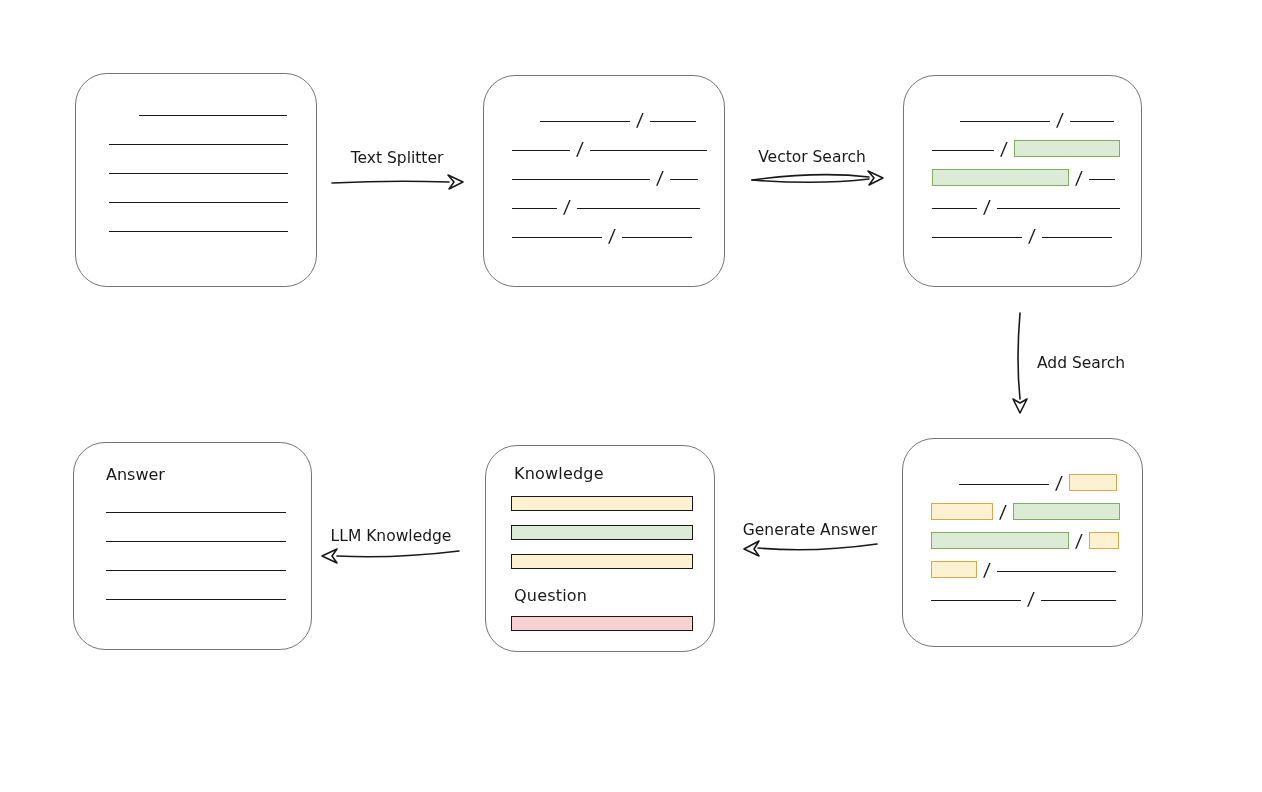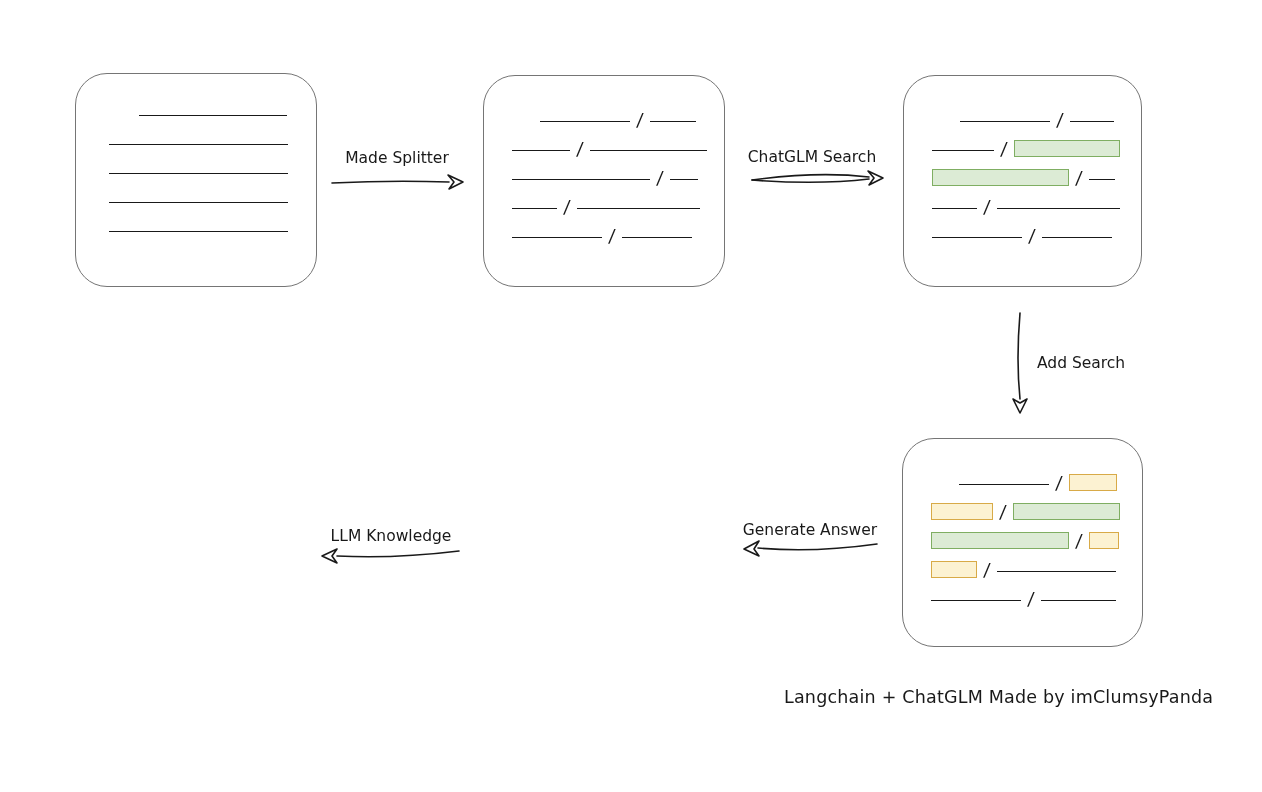--- a/index.html
+++ b/index.html
@@ -165,41 +165,71 @@
           <span class="seg-line" style="width: 119px;"></span>
         </div>
         <div class="seg-row">
           <span class="seg-line" style="width: 90px;"></span>
           <span class="seg-slash">/</span>
           <span class="seg-line" style="width: 75px;"></span>
         </div>
       </div>
   </div>
 
-
+  <div class="box" style="left:485px;top:445px;width:230px;height:207px;">
+    <div class="prompt-inner">
+      <div class="inner-label">Knowledge</div>
+      <div class="bars">
+          <div class="bar chunk-yellow"></div>
+          <div class="bar chunk-green"></div>
+          <div class="bar chunk-yellow"></div>
+        </div>
+      <div class="inner-label q-label">Question</div>
+      <div class="bars q-bars">
+          <div class="bar chunk-red"></div>
+        </div>
+    </div>
+  </div>
+
+  <div class="box" style="left:73px;top:442px;width:239px;height:208px;">
+    <div class="answer-label">Answer</div>
+    <div class="seg-rows" style="padding:47px 0 0 32px;">
+        <div class="seg-row">
+          <span class="seg-line" style="width: 180px;"></span>
+        </div>
+        <div class="seg-row">
+          <span class="seg-line" style="width: 180px;"></span>
+        </div>
+        <div class="seg-row">
+          <span class="seg-line" style="width: 180px;"></span>
+        </div>
+        <div class="seg-row">
+          <span class="seg-line" style="width: 180px;"></span>
+        </div>
+      </div>
+  </div>
 
   <svg class="arrows" width="1262" height="792" viewBox="0 0 1262 792">
 
     <path d="M332,183 Q392,180 449,182"></path>
     <path class="head" d="M448,175 L463,182 L449,189 L454,182 Z"></path>
 
     <path d="M752,180 Q818,171 869,177"></path>
     <path d="M752,180 Q818,185 869,179"></path>
     <path class="head" d="M868,171 L883,178 L869,185 L874,178 Z"></path>
 
     <path d="M1020,313 Q1016,360 1020,399"></path>
     <path class="head" d="M1013,399 L1020,413 L1027,399 L1020,403 Z"></path>
 
     <path d="M877,544 Q813,553 758,548"></path>
     <path class="head" d="M759,541 L744,549 L759,556 L754,549 Z"></path>
 
     <path d="M459,551 Q394,559 337,556"></path>
     <path class="head" d="M337,549 L322,556 L337,563 L332,556 Z"></path>
   </svg>
 
-  <div class="flow-label centered" style="left:397px;top:149px;">Made Splitter</div>
-  <div class="flow-label centered" style="left:812px;top:148px;">ChatGLM Search</div>
+  <div class="flow-label centered" style="left:397px;top:149px;">Text Splitter</div>
+  <div class="flow-label centered" style="left:812px;top:148px;">Vector Search</div>
   <div class="flow-label" style="left:1037px;top:354px;">Add Search</div>
   <div class="flow-label centered" style="left:810px;top:521px;">Generate Answer</div>
   <div class="flow-label centered" style="left:391px;top:527px;">LLM Knowledge</div>
 
-  <div class="caption">Langchain + ChatGLM Made by imClumsyPanda</div>
 </div>
 
 </body></html>

